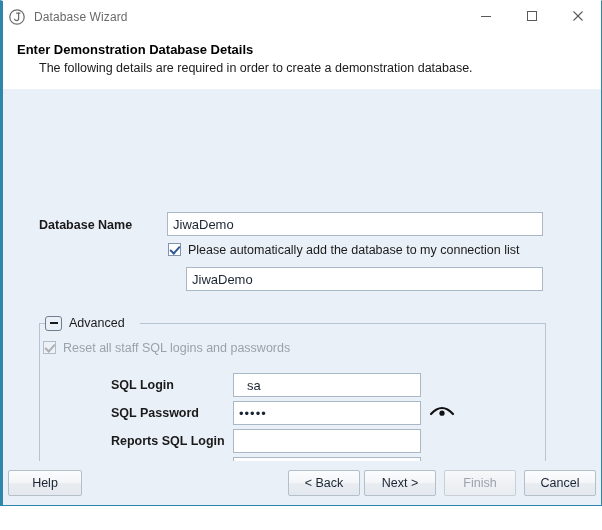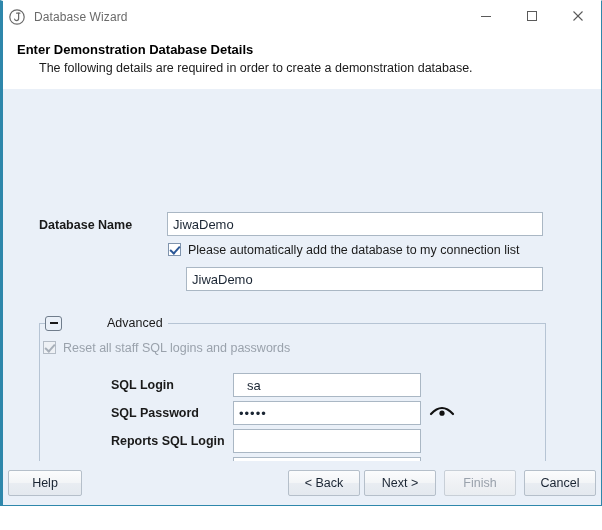--- a/index.html
+++ b/index.html
@@ -182,21 +182,20 @@
   #advanced-group::before { left: 0; width: 8px; }
   #advanced-group::after  { left: 100px; right: 0; }
 
   #advanced-header {
     position: absolute;
     left: 42px;
     top: 226px;
     display: flex;
     align-items: center;
     height: 16px;
-    gap: 38px;
   }
   #collapse-btn {
     width: 17px;
     height: 15px;
     box-sizing: border-box;
     border: 1px solid #707d8c;
     border-radius: 3px;
     background: #eaf0f8;
     display: flex;
     align-items: center;

